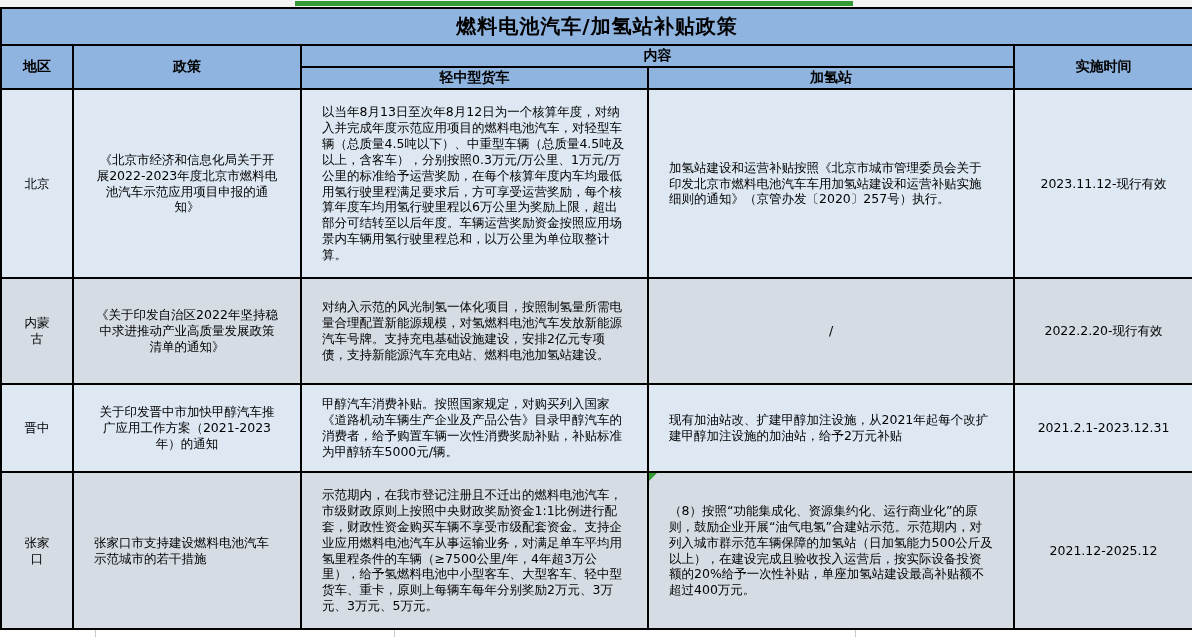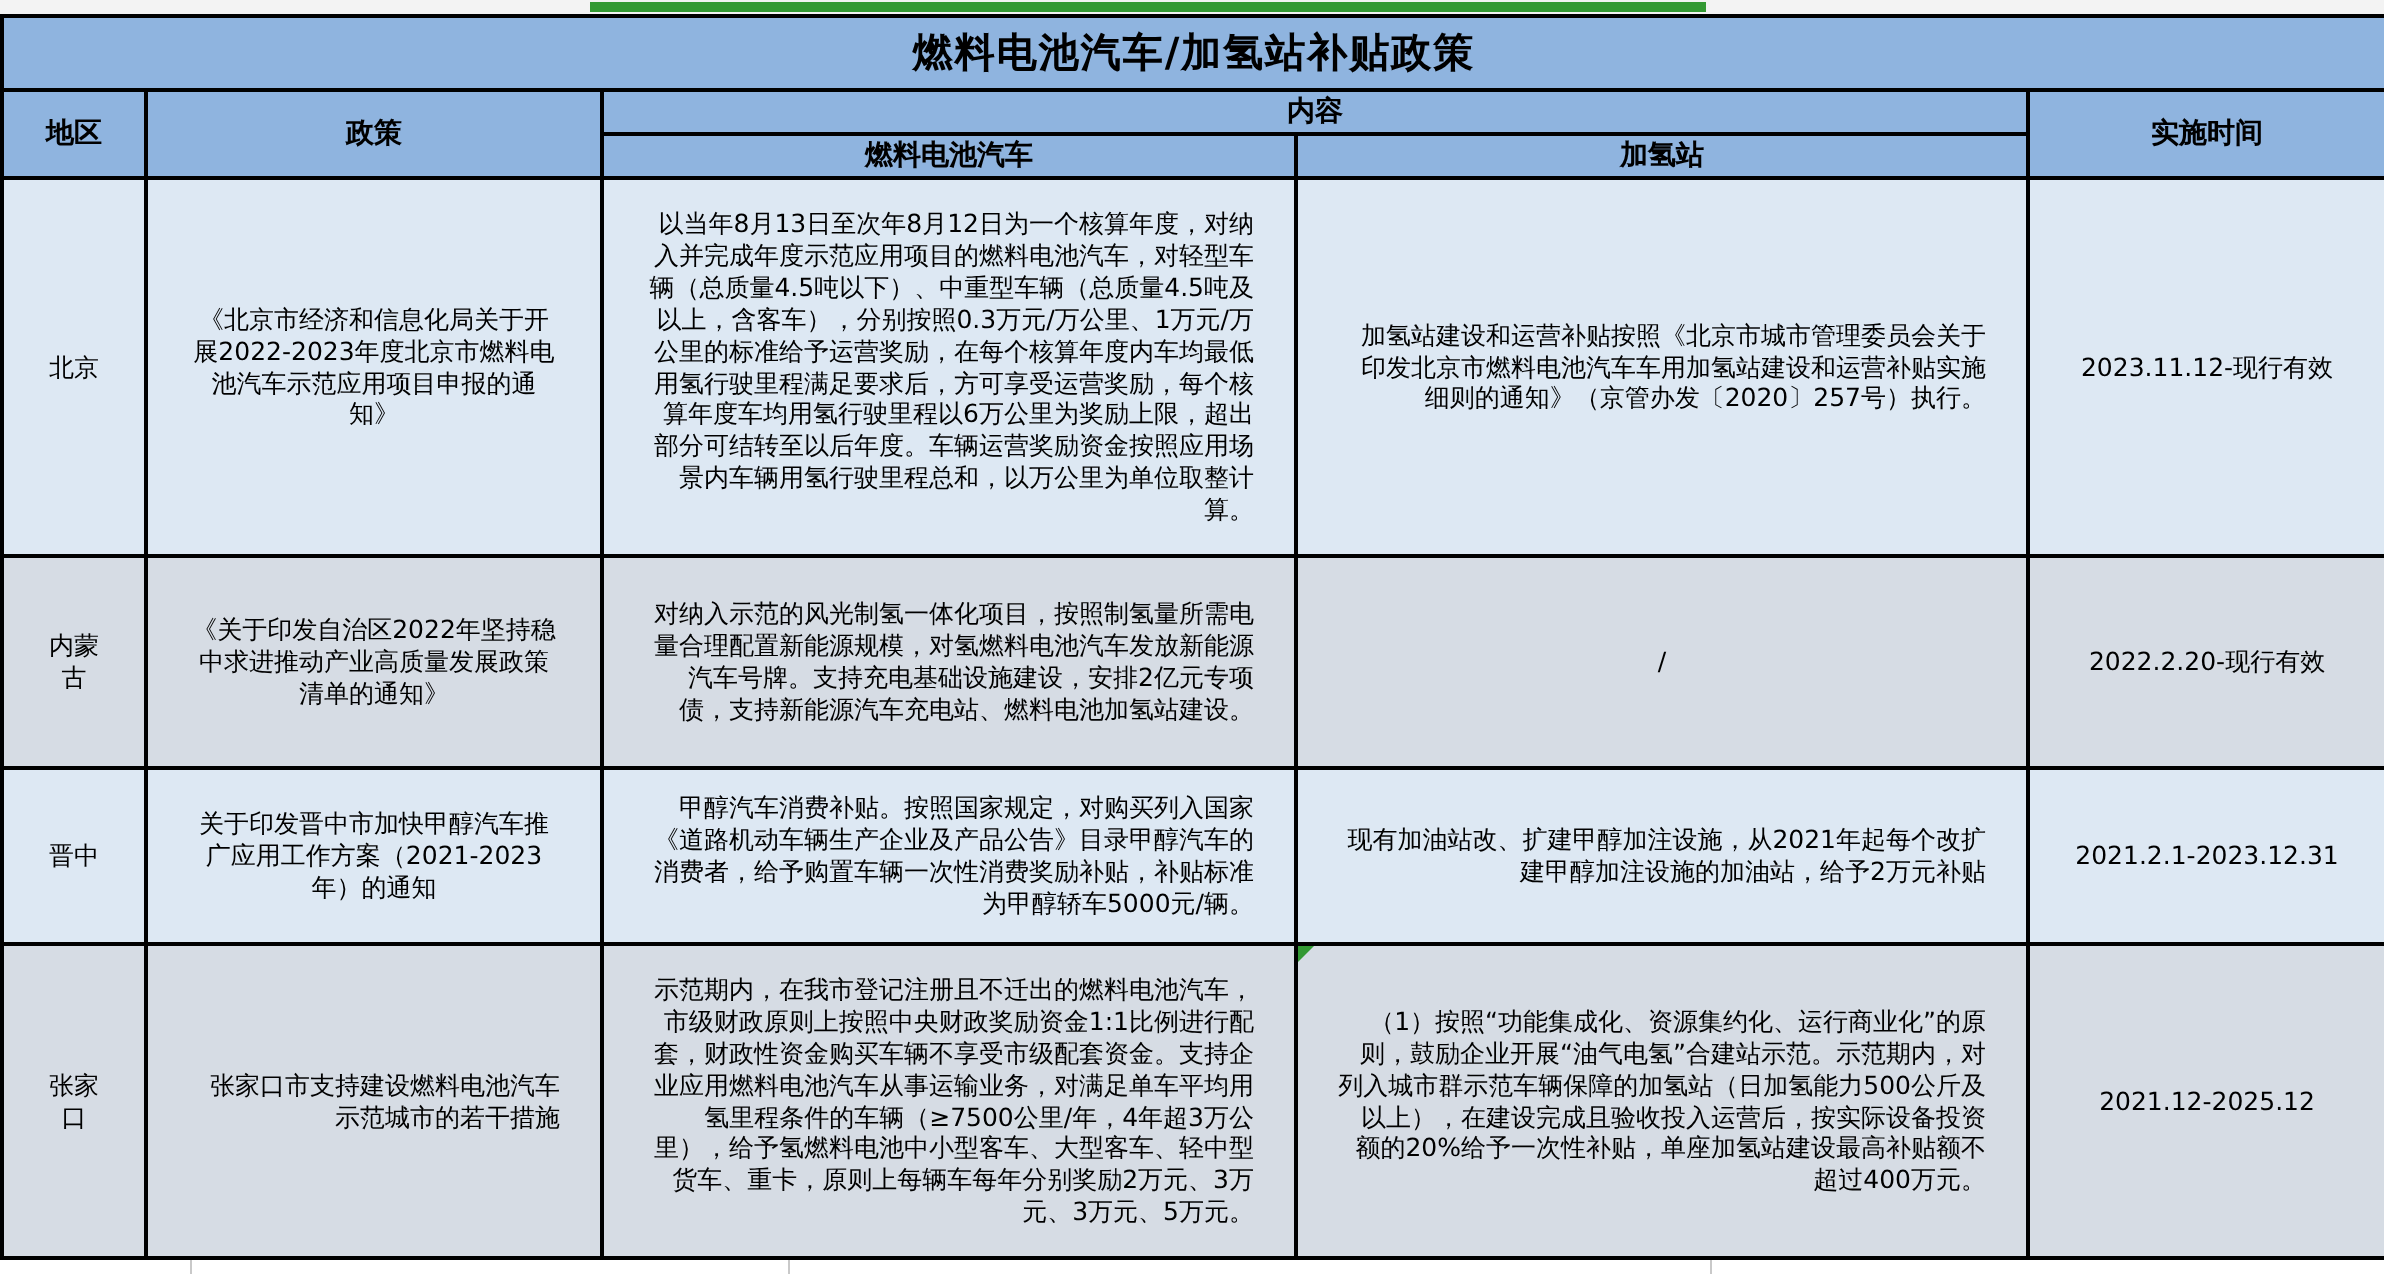--- a/index.html
+++ b/index.html
@@ -24,21 +24,21 @@
   tr.hdr-row1{height:16px;}
   tr.hdr-row2{height:15px;}
   tr.r1{height:189px;}
   tr.r2{height:106px;}
   tr.r3{height:88px;}
   tr.r4{height:157px;}
   .row-blue td{background:#dde8f3;}
   .row-gray td{background:#d6dce4;}
   td{font-size:12.5px;line-height:1.27;}
   .c{text-align:center;margin-top:24px;}
-  .l{text-align:right;}
+  .l{text-align:left;}
   .rel{position:relative;}
   .flag-triangle{
     position:absolute;top:0;left:0;width:0;height:0;
     border-top:8px solid #339933;border-right:8px solid transparent;
   }
   .bottom-strip{position:relative;width:1192px;height:7px;background:#ffffff;}
   .grid-line{position:absolute;top:0;width:1px;height:7px;background:#c9c9c9;}
   .gl1{left:95px;}.gl2{left:394px;}.gl3{left:855px;}
 </style>
 </head>
@@ -60,21 +60,21 @@
     <tr>
       <td colspan="5" class="title-cell">燃料电池汽车/加氢站补贴政策</td>
     </tr>
     <tr class="hdr-row1">
       <th rowspan="2" class="hdr">地区</th>
       <th rowspan="2" class="hdr">政策</th>
       <th colspan="2" class="hdr">内容</th>
       <th rowspan="2" class="hdr">实施时间</th>
     </tr>
     <tr class="hdr-row2">
-      <th class="hdr">燃料电池汽车</th>
+      <th class="hdr">轻中型货车</th>
       <th class="hdr">加氢站</th>
     </tr>
 
     <tr class="r1 row-blue">
       <td class="c">北京</td>
       <td class="c">《北京市经济和信息化局关于开展2022-2023年度北京市燃料电池汽车示范应用项目申报的通知》</td>
       <td class="l">以当年8月13日至次年8月12日为一个核算年度，对纳入并完成年度示范应用项目的燃料电池汽车，对轻型车辆（总质量4.5吨以下）、中重型车辆（总质量4.5吨及以上，含客车），分别按照0.3万元/万公里、1万元/万公里的标准给予运营奖励，在每个核算年度内车均最低用氢行驶里程满足要求后，方可享受运营奖励，每个核算年度车均用氢行驶里程以6万公里为奖励上限，超出部分可结转至以后年度。车辆运营奖励资金按照应用场景内车辆用氢行驶里程总和，以万公里为单位取整计算。</td>
       <td class="l">加氢站建设和运营补贴按照《北京市城市管理委员会关于印发北京市燃料电池汽车车用加氢站建设和运营补贴实施细则的通知》（京管办发〔2020〕257号）执行。</td>
       <td class="c">2023.11.12-现行有效</td>
     </tr>
@@ -94,21 +94,21 @@
       <td class="l">现有加油站改、扩建甲醇加注设施，从2021年起每个改扩建甲醇加注设施的加油站，给予2万元补贴</td>
       <td class="c">2021.2.1-2023.12.31</td>
     </tr>
 
     <tr class="r4 row-gray">
       <td class="c">张家口</td>
       <td class="l">张家口市支持建设燃料电池汽车示范城市的若干措施</td>
       <td class="l">示范期内，在我市登记注册且不迁出的燃料电池汽车，市级财政原则上按照中央财政奖励资金1:1比例进行配套，财政性资金购买车辆不享受市级配套资金。支持企业应用燃料电池汽车从事运输业务，对满足单车平均用氢里程条件的车辆（≥7500公里/年，4年超3万公里），给予氢燃料电池中小型客车、大型客车、轻中型货车、重卡，原则上每辆车每年分别奖励2万元、3万元、3万元、5万元。</td>
       <td class="l rel">
         <span class="flag-triangle"></span>
-        <span>（1）按照“功能集成化、资源集约化、运行商业化”的原则，鼓励企业开展“油气电氢”合建站示范。示范期内，对列入城市群示范车辆保障的加氢站（日加氢能力500公斤及以上），在建设完成且验收投入运营后，按实际设备投资额的20%给予一次性补贴，单座加氢站建设最高补贴额不超过400万元。</span>
+        <span>（8）按照“功能集成化、资源集约化、运行商业化”的原则，鼓励企业开展“油气电氢”合建站示范。示范期内，对列入城市群示范车辆保障的加氢站（日加氢能力500公斤及以上），在建设完成且验收投入运营后，按实际设备投资额的20%给予一次性补贴，单座加氢站建设最高补贴额不超过400万元。</span>
       </td>
       <td class="c">2021.12-2025.12</td>
     </tr>
   </tbody>
 </table>
 
 <div class="bottom-strip">
   <div class="grid-line gl1"></div>
   <div class="grid-line gl2"></div>
   <div class="grid-line gl3"></div>

